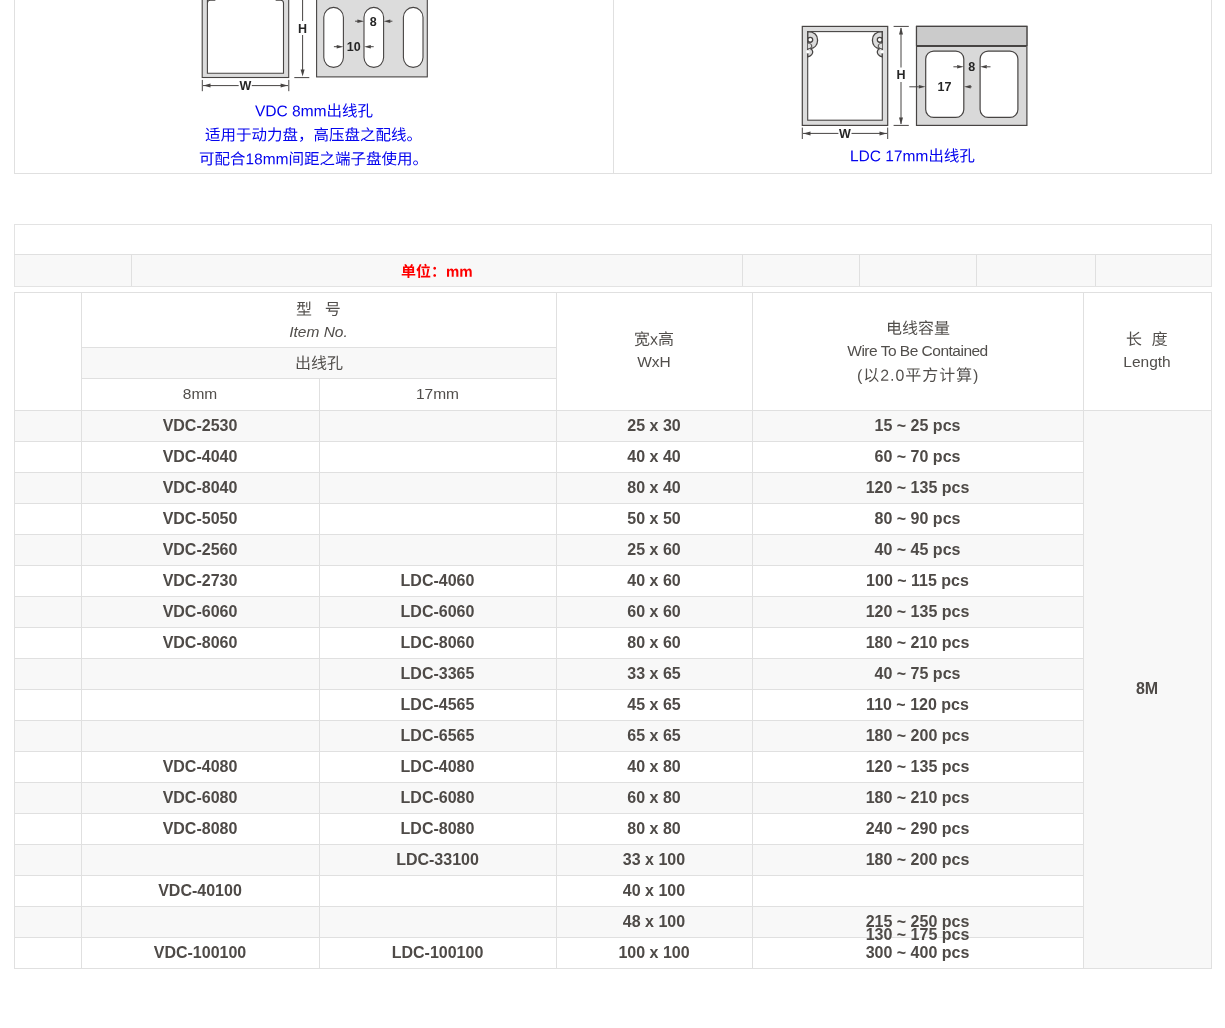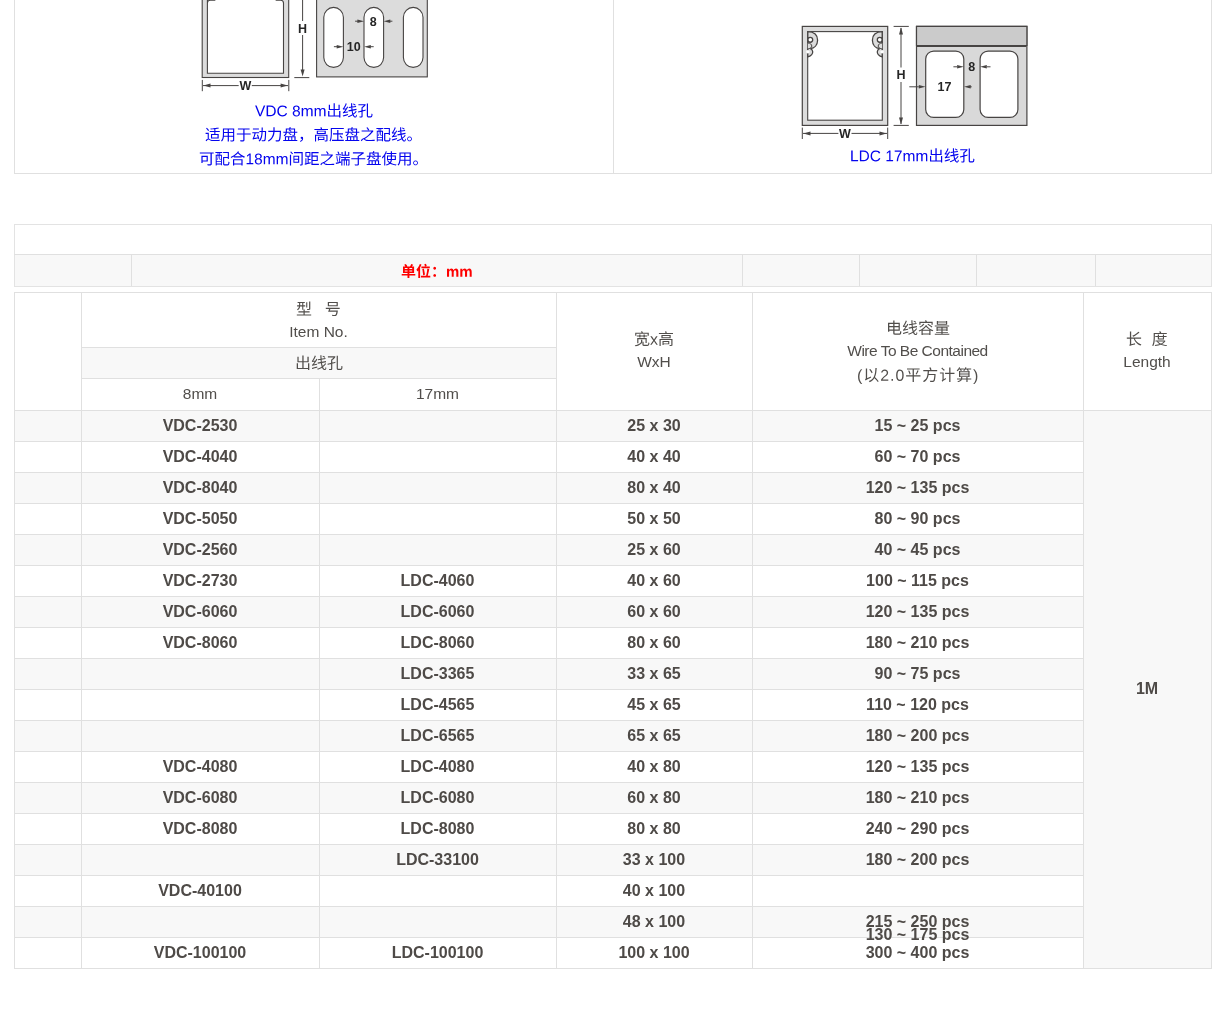--- a/index.html
+++ b/index.html
@@ -158,21 +158,21 @@
 <div class="ln" style="left:14px;top:751px;width:1069px;height:1px;"></div>
 <div class="ln" style="left:14px;top:782px;width:1069px;height:1px;"></div>
 <div class="ln" style="left:14px;top:813px;width:1069px;height:1px;"></div>
 <div class="ln" style="left:14px;top:844px;width:1069px;height:1px;"></div>
 <div class="ln" style="left:14px;top:875px;width:1069px;height:1px;"></div>
 <div class="ln" style="left:14px;top:906px;width:1069px;height:1px;"></div>
 <div class="ln" style="left:14px;top:937px;width:1069px;height:1px;"></div>
 <svg class="t" style="left:292.1px;top:297.5px;" width="52.8" height="23.2" viewBox="292.1 297.5 52.8 23.2">
       <path d="M297.7 301.5H304.9V302.6H297.7ZM297.2 304.8H305.3V305.9H297.2ZM296.9 313.9H311.3V315H296.9ZM298.5 310.8H309.7V311.9H298.5ZM302.3 302H303.4V309.3H302.3ZM303.6 309H304.8V314.7H303.6ZM306.3 301.8H307.4V307.1H306.3ZM309.2 301H310.4V308.1Q310.4 308.6 310.3 308.9Q310.1 309.1 309.8 309.3Q309.4 309.4 308.8 309.4Q308.2 309.5 307.4 309.5Q307.3 309.2 307.2 308.9Q307.1 308.6 307 308.4Q307.7 308.4 308.2 308.4Q308.8 308.4 308.9 308.4Q309.1 308.4 309.2 308.3Q309.2 308.3 309.2 308.1ZM299.2 302H300.3V304.7Q300.3 305.5 300.1 306.4Q300 307.3 299.4 308.2Q298.9 309 297.8 309.7Q297.8 309.6 297.6 309.4Q297.5 309.2 297.3 309.1Q297.2 308.9 297 308.9Q298 308.3 298.5 307.6Q298.9 306.9 299.1 306.1Q299.2 305.4 299.2 304.7Z M329.1 302.6V304.8H336.7V302.6ZM327.9 301.5H337.9V305.8H327.9ZM325.9 307.3H339.8V308.4H325.9ZM328.9 310.1H337V311.2H328.9ZM336.7 310.1H338Q338 310.1 337.9 310.3Q337.9 310.4 337.9 310.5Q337.9 310.6 337.9 310.7Q337.7 312 337.5 312.9Q337.3 313.8 337 314.3Q336.8 314.8 336.5 315.1Q336.2 315.3 335.9 315.4Q335.6 315.5 335.1 315.5Q334.7 315.6 334 315.5Q333.2 315.5 332.4 315.5Q332.4 315.2 332.3 314.9Q332.2 314.6 332 314.3Q332.8 314.4 333.6 314.4Q334.4 314.5 334.7 314.5Q335 314.5 335.2 314.4Q335.4 314.4 335.5 314.3Q335.7 314.1 335.9 313.7Q336.1 313.2 336.3 312.4Q336.5 311.6 336.7 310.3ZM329.4 307.7 330.7 307.9Q330.5 308.5 330.3 309.1Q330.1 309.7 329.9 310.3Q329.7 310.8 329.5 311.2H328.2Q328.4 310.8 328.6 310.2Q328.8 309.6 329 308.9Q329.2 308.3 329.4 307.7Z" fill="#514e4b"></path>
     </svg>
-<div class="cell hdr" style="left:81px;top:320px;width:475px;height:24px;">Item No.</div>
+<div class="cell hdr" style="left:81px;top:320px;width:475px;height:24px;font-style:italic;">Item No.</div>
 <svg class="t" style="left:290.5px;top:351.7px;" width="56" height="23.2" viewBox="290.5 351.7 56 23.2">
       <path d="M301.8 355.1H303.1V368.2H301.8ZM307.5 363H308.8V369.7H307.5ZM296.9 356.5H298.1V360.9H306.9V356.5H308.2V362H296.9ZM296.2 363H297.5V367.6H308.1V368.8H296.2Z M311.8 365.6Q311.7 365.5 311.7 365.3Q311.6 365.1 311.5 364.8Q311.4 364.6 311.4 364.5Q311.6 364.4 311.9 364.2Q312.2 363.9 312.6 363.4Q312.8 363.2 313.2 362.7Q313.5 362.2 314 361.5Q314.5 360.8 315 360Q315.5 359.2 315.9 358.4L316.9 359Q316 360.7 314.8 362.2Q313.7 363.8 312.6 364.9V365Q312.6 365 312.5 365Q312.3 365.1 312.2 365.2Q312 365.3 311.9 365.4Q311.8 365.5 311.8 365.6ZM311.8 365.6 311.7 364.6 312.3 364.2 316.6 363.4Q316.6 363.6 316.6 363.9Q316.6 364.2 316.6 364.4Q315.1 364.7 314.2 364.9Q313.3 365.1 312.8 365.2Q312.3 365.4 312.1 365.4Q311.9 365.5 311.8 365.6ZM311.7 361.7Q311.6 361.6 311.6 361.4Q311.5 361.2 311.4 361Q311.3 360.7 311.3 360.6Q311.5 360.5 311.7 360.3Q311.9 360 312.2 359.6Q312.3 359.4 312.6 359Q312.8 358.5 313.1 357.9Q313.5 357.3 313.8 356.5Q314.1 355.8 314.3 355.1L315.4 355.6Q315 356.6 314.5 357.6Q314 358.6 313.5 359.5Q312.9 360.4 312.4 361.1V361.1Q312.4 361.1 312.3 361.2Q312.2 361.2 312 361.3Q311.9 361.4 311.8 361.5Q311.7 361.6 311.7 361.7ZM311.7 361.7 311.6 360.8 312.2 360.5 315.2 360.2Q315.1 360.4 315.1 360.7Q315.1 361 315.1 361.2Q314.1 361.3 313.4 361.4Q312.8 361.5 312.5 361.5Q312.1 361.6 311.9 361.6Q311.7 361.7 311.7 361.7ZM311.4 367.6Q312 367.5 312.9 367.2Q313.8 367 314.7 366.7Q315.7 366.5 316.7 366.2L316.9 367.2Q315.5 367.6 314.1 368Q312.7 368.4 311.6 368.8ZM317.4 358.9 324.9 357.8 325.1 358.8 317.6 360ZM317.1 362.3 325.4 360.8 325.6 361.9 317.3 363.4ZM319.8 355H321Q321 356.9 321.1 358.6Q321.2 360.4 321.4 361.9Q321.6 363.4 321.9 364.6Q322.2 365.8 322.5 366.7Q322.9 367.6 323.4 368.1Q323.8 368.6 324.3 368.6Q324.6 368.6 324.7 368.4Q324.8 368.3 324.9 367.9Q325 367.5 325 366.8Q325.2 367 325.4 367.1Q325.7 367.3 325.9 367.4Q325.8 368.3 325.6 368.8Q325.4 369.3 325.1 369.5Q324.8 369.7 324.2 369.7Q323.4 369.7 322.8 369.2Q322.1 368.7 321.7 367.7Q321.2 366.7 320.8 365.3Q320.5 364 320.3 362.3Q320.1 360.7 320 358.8Q319.9 357 319.8 355ZM321.8 356 322.5 355.4Q322.9 355.5 323.3 355.8Q323.7 356 324.1 356.2Q324.5 356.5 324.8 356.7L324.1 357.5Q323.7 357.1 323 356.7Q322.4 356.3 321.8 356ZM324.7 362.9 325.7 363.4Q324.8 364.8 323.5 365.9Q322.2 367.1 320.7 368Q319.1 368.9 317.3 369.5Q317.2 369.3 317 369Q316.8 368.7 316.6 368.5Q318.3 368 319.9 367.2Q321.4 366.3 322.6 365.3Q323.9 364.2 324.7 362.9Z M327 363.5Q328 363.2 329.3 362.9Q330.6 362.6 332 362.2Q333.5 361.8 334.9 361.4L335 362.5Q333.7 362.9 332.3 363.3Q330.9 363.7 329.6 364Q328.3 364.4 327.3 364.7ZM327.4 356H334.1V357.1H327.4ZM330.6 359.5H331.8V368.3Q331.8 368.8 331.7 369.1Q331.5 369.4 331.2 369.6Q330.8 369.7 330.2 369.7Q329.6 369.8 328.7 369.8Q328.7 369.5 328.6 369.2Q328.5 368.8 328.3 368.6Q329 368.6 329.6 368.6Q330.1 368.6 330.3 368.6Q330.5 368.6 330.6 368.5Q330.6 368.4 330.6 368.3ZM333.8 356H334L334.3 355.9L335.1 356.5Q334.6 357.2 334 357.9Q333.4 358.6 332.7 359.2Q332 359.8 331.4 360.3Q331.3 360.1 331.2 360Q331 359.8 330.9 359.7Q330.7 359.5 330.6 359.5Q331.2 359.1 331.8 358.5Q332.4 358 332.9 357.4Q333.5 356.8 333.8 356.3ZM336.2 355.4H337.4V367.6Q337.4 368.2 337.5 368.4Q337.6 368.5 338.1 368.5Q338.2 368.5 338.5 368.5Q338.7 368.5 339.1 368.5Q339.4 368.5 339.7 368.5Q340 368.5 340.1 368.5Q340.4 368.5 340.6 368.3Q340.7 368 340.8 367.4Q340.9 366.7 340.9 365.5Q341.1 365.7 341.5 365.8Q341.8 366 342 366.1Q342 367.4 341.8 368.2Q341.6 368.9 341.3 369.3Q340.9 369.6 340.2 369.6Q340.1 369.6 339.8 369.6Q339.5 369.6 339.1 369.6Q338.7 369.6 338.4 369.6Q338.1 369.6 338 369.6Q337.2 369.6 336.9 369.4Q336.5 369.3 336.3 368.8Q336.2 368.4 336.2 367.5Z" fill="#514e4b"></path>
     </svg>
 <div class="cell hdr" style="left:81px;top:378px;width:238px;height:32px;">8mm</div>
 <div class="cell hdr" style="left:319px;top:378px;width:237px;height:32px;">17mm</div>
 <svg class="t" style="left:630px;top:328.4px;" width="48" height="23.2" viewBox="630 328.4 48 23.2">
       <path d="M635.2 333.2H648.8V336.1H647.6V334.2H636.3V336.1H635.2ZM636.8 335.8H647.2V336.8H636.8ZM639.2 334.8H640.5V338H639.2ZM643.5 334.8H644.8V338H643.5ZM642.4 342.2H643.6V344.7Q643.6 345 643.7 345.1Q643.9 345.2 644.5 345.2Q644.7 345.2 645.1 345.2Q645.4 345.2 645.9 345.2Q646.3 345.2 646.7 345.2Q647.1 345.2 647.3 345.2Q647.7 345.2 647.9 345.1Q648.1 344.9 648.2 344.4Q648.3 343.9 648.3 342.8Q648.4 342.9 648.6 343Q648.8 343.1 649 343.2Q649.2 343.2 649.4 343.3Q649.3 344.5 649.1 345.1Q648.9 345.8 648.5 346Q648.1 346.3 647.4 346.3Q647.3 346.3 647 346.3Q646.7 346.3 646.3 346.3Q645.9 346.3 645.5 346.3Q645.1 346.3 644.8 346.3Q644.5 346.3 644.4 346.3Q643.6 346.3 643.2 346.1Q642.7 346 642.5 345.7Q642.4 345.3 642.4 344.7ZM640.9 332 642.2 331.6Q642.4 332 642.7 332.6Q643 333.1 643.1 333.5L641.8 333.9Q641.7 333.5 641.4 333Q641.2 332.4 640.9 332ZM641 340.2H642.3V341.4Q642.3 341.9 642.2 342.5Q642.1 343 641.7 343.6Q641.3 344.2 640.5 344.7Q639.8 345.3 638.6 345.8Q637.3 346.3 635.5 346.7Q635.4 346.6 635.3 346.4Q635.1 346.2 635 346Q634.8 345.8 634.7 345.7Q636.5 345.3 637.6 344.9Q638.8 344.5 639.5 344Q640.2 343.6 640.5 343.1Q640.9 342.7 641 342.2Q641 341.8 641 341.4ZM637.2 338.5H646.7V343.5H645.5V339.6H638.4V343.6H637.2Z M656.3 345.2 654 341.7 651.7 345.2H650.2L653.2 340.9L650.3 336.7H651.9L654 340L656.1 336.7H657.6L654.8 340.8L657.8 345.2Z M658.9 333.4H673V334.5H658.9ZM662.6 336.3V337.7H669.5V336.3ZM661.4 335.4H670.7V338.6H661.4ZM659.5 339.5H672.1V340.5H660.7V346.5H659.5ZM671.3 339.5H672.5V345.2Q672.5 345.6 672.4 345.9Q672.2 346.1 671.9 346.2Q671.6 346.3 671.1 346.3Q670.5 346.4 669.8 346.3Q669.7 346.1 669.6 345.9Q669.5 345.6 669.4 345.4Q669.7 345.5 670.1 345.5Q670.4 345.5 670.7 345.5Q670.9 345.5 671 345.5Q671.3 345.4 671.3 345.2ZM665 332 666.2 331.7Q666.4 332.2 666.6 332.8Q666.9 333.4 667 333.8L665.7 334.2Q665.6 333.7 665.4 333.1Q665.2 332.5 665 332ZM663.1 341.4H669.3V344.7H663.1V343.8H668.2V342.3H663.1ZM662.5 341.4H663.6V345.5H662.5Z" fill="#514e4b"></path>
     </svg>
 <div class="cell hdr" style="left:556px;top:350px;width:196px;height:24px;">WxH</div>
 <svg class="t" style="left:881.5px;top:316.5px;" width="72" height="23.2" viewBox="881.5 316.5 72 23.2">
@@ -208,21 +208,21 @@
 <div class="cell bold" style="left:81px;top:596px;width:238px;height:31px;">VDC-6060</div>
 <div class="cell bold" style="left:319px;top:596px;width:237px;height:31px;">LDC-6060</div>
 <div class="cell bold" style="left:556px;top:596px;width:196px;height:31px;">60 x 60</div>
 <div class="cell bold" style="left:752px;top:596px;width:331px;height:31px;">120 ~ 135 pcs</div>
 <div class="cell bold" style="left:81px;top:627px;width:238px;height:31px;">VDC-8060</div>
 <div class="cell bold" style="left:319px;top:627px;width:237px;height:31px;">LDC-8060</div>
 <div class="cell bold" style="left:556px;top:627px;width:196px;height:31px;">80 x 60</div>
 <div class="cell bold" style="left:752px;top:627px;width:331px;height:31px;">180 ~ 210 pcs</div>
 <div class="cell bold" style="left:319px;top:658px;width:237px;height:31px;">LDC-3365</div>
 <div class="cell bold" style="left:556px;top:658px;width:196px;height:31px;">33 x 65</div>
-<div class="cell bold" style="left:752px;top:658px;width:331px;height:31px;">90 ~ 75 pcs</div>
+<div class="cell bold" style="left:752px;top:658px;width:331px;height:31px;">40 ~ 75 pcs</div>
 <div class="cell bold" style="left:319px;top:689px;width:237px;height:31px;">LDC-4565</div>
 <div class="cell bold" style="left:556px;top:689px;width:196px;height:31px;">45 x 65</div>
 <div class="cell bold" style="left:752px;top:689px;width:331px;height:31px;">110 ~ 120 pcs</div>
 <div class="cell bold" style="left:319px;top:720px;width:237px;height:31px;">LDC-6565</div>
 <div class="cell bold" style="left:556px;top:720px;width:196px;height:31px;">65 x 65</div>
 <div class="cell bold" style="left:752px;top:720px;width:331px;height:31px;">180 ~ 200 pcs</div>
 <div class="cell bold" style="left:81px;top:751px;width:238px;height:31px;">VDC-4080</div>
 <div class="cell bold" style="left:319px;top:751px;width:237px;height:31px;">LDC-4080</div>
 <div class="cell bold" style="left:556px;top:751px;width:196px;height:31px;">40 x 80</div>
 <div class="cell bold" style="left:752px;top:751px;width:331px;height:31px;">120 ~ 135 pcs</div>
@@ -239,13 +239,13 @@
 <div class="cell bold" style="left:752px;top:844px;width:331px;height:31px;">180 ~ 200 pcs</div>
 <div class="cell bold" style="left:81px;top:875px;width:238px;height:31px;">VDC-40100</div>
 <div class="cell bold" style="left:556px;top:875px;width:196px;height:31px;">40 x 100</div>
 <div class="cell bold" style="left:752px;top:875px;width:331px;height:31px;margin-top:44px;">130 ~ 175 pcs</div>
 <div class="cell bold" style="left:556px;top:906px;width:196px;height:31px;">48 x 100</div>
 <div class="cell bold" style="left:752px;top:906px;width:331px;height:31px;">215 ~ 250 pcs</div>
 <div class="cell bold" style="left:81px;top:937px;width:238px;height:31px;">VDC-100100</div>
 <div class="cell bold" style="left:319px;top:937px;width:237px;height:31px;">LDC-100100</div>
 <div class="cell bold" style="left:556px;top:937px;width:196px;height:31px;">100 x 100</div>
 <div class="cell bold" style="left:752px;top:937px;width:331px;height:31px;">300 ~ 400 pcs</div>
-<div class="cell bold" style="left:1083px;top:410px;width:128px;height:558px;">1M</div>
+<div class="cell bold" style="left:1083px;top:410px;width:128px;height:558px;">8M</div>
 </div>
 </body></html>

